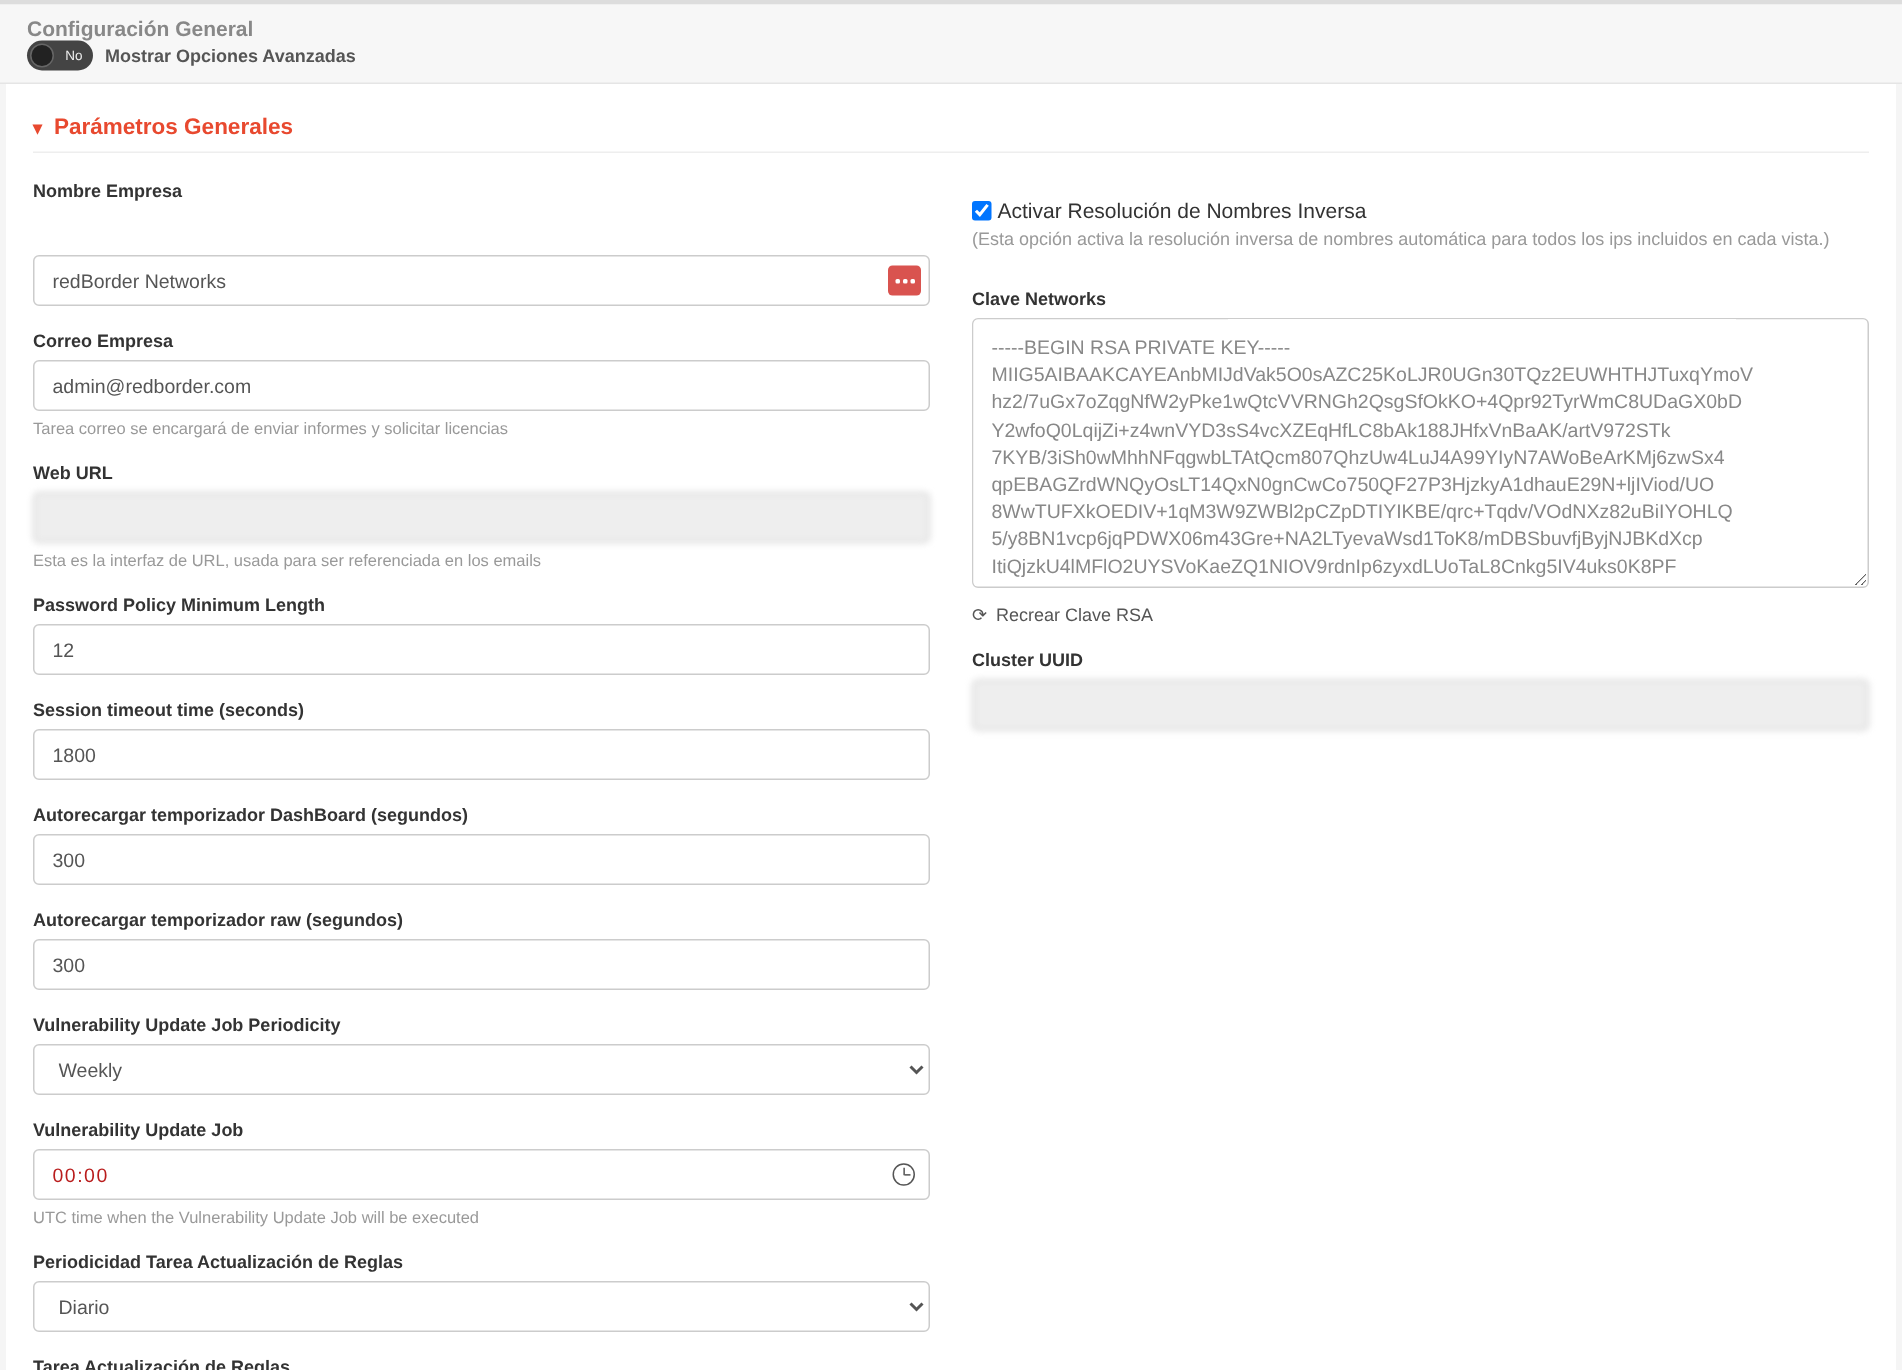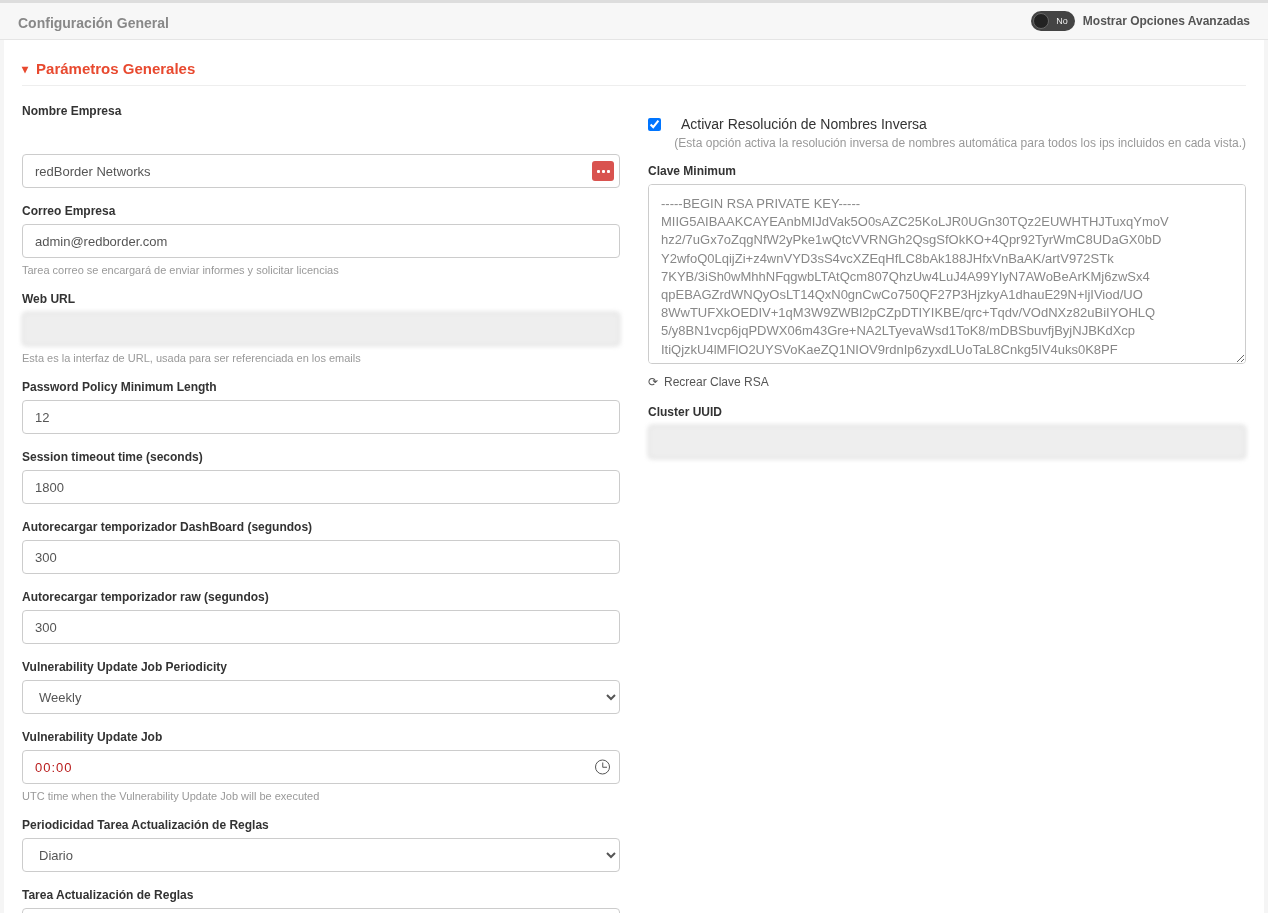--- a/index.html
+++ b/index.html
@@ -1,20 +1,20 @@
 <!DOCTYPE html>
 <html><head>
   <meta charset="utf-8">
   <style>
     * { box-sizing: border-box; margin: 0; padding: 0; }
     body { font-family: -apple-system, "Helvetica Neue", Arial, sans-serif; font-size: 13px; color: #333; background: #f5f5f5; }
     .top-bar { height: 3px; background: #ddd; }
     .header {
-      display: flex; justify-content: space-between; align-items: flex-end;
-      padding: 8px 18px; background: #f7f7f7; border-bottom: 1px solid #e5e5e5;
+      display: flex; justify-content: space-between; align-items: flex-start;
+      padding: 8px 18px; background: #f7f7f7; border-bottom: 1px solid #e5e5e5; flex-direction: column;
     }
     .header-title { font-weight: bold; color: #888; font-size: 14px; }
     .adv-wrap { display: flex; align-items: center; gap: 8px; }
     .adv-label { font-size: 12px; font-weight: bold; color: #555; }
     .toggle {
       width: 44px; height: 20px; background: #444; border-radius: 20px; position: relative;
       display: flex; align-items: center; justify-content: flex-end; padding-right: 7px; cursor: pointer;
     }
     .toggle-knob {
       position: absolute; left: 2px; top: 2px; width: 16px; height: 16px;
@@ -47,24 +47,24 @@
     .badge-ext span { width: 3px; height: 3px; background: #fff; border-radius: 1px; }
     select.form-control { appearance: auto; }
     .time-wrap { position: relative; }
     .clock-icon {
       position: absolute; right: 10px; top: 50%; transform: translateY(-50%);
       width: 15px; height: 15px; border: 1.5px solid #555; border-radius: 50%;
       pointer-events: none;
     }
     .clock-icon::before { content: ""; position: absolute; left: 50%; top: 50%; width: 1.5px; height: 5px; background: #555; transform: translate(-50%, -100%); }
     .clock-icon::after { content: ""; position: absolute; left: 50%; top: 50%; width: 4px; height: 1.5px; background: #555; transform: translate(0, -50%); }
-    .check-row { display: flex; align-items: center; gap: 20px; margin-top: 12px; margin-bottom: 4px; }
+    .check-row { display: flex; align-items: center; gap: 4px; margin-top: 12px; margin-bottom: 4px; }
     .check-row input { width: 13px; height: 13px; }
     .check-label { font-size: 14px; color: #333; }
-    .check-help { font-size: 12px; color: #999; margin-bottom: 14px; text-align: right; }
+    .check-help { font-size: 12px; color: #999; margin-bottom: 26px; }
     textarea.form-control {
       height: 180px; resize: vertical; font-family: inherit; font-size: 13px;
       color: #888; line-height: 1.4; overflow-y: scroll; padding: 10px 12px;
     }
     .link-row { display: flex; align-items: flex-start; gap: 4px; margin-top: 8px; font-size: 12px; color: #555; cursor: pointer; }
     .refresh-icon { display: inline-block; width: 12px; height: 12px; position: relative; }
     .refresh-icon::before { content: "⟳"; font-size: 12px; color: #555; line-height: 12px; }
     .time-input { color: #b91c1c; font-size: 13px; letter-spacing: 1px; }
   </style>
 </head>
@@ -171,21 +171,21 @@
     </div>
 
     <div class="col">
       <div class="check-row">
         <input type="checkbox" checked="" style="">
         <span class="check-label">Activar Resolución de Nombres Inversa</span>
       </div>
       <div class="check-help">(Esta opción activa la resolución inversa de nombres automática para todos los ips incluidos en cada vista.)</div>
 
       <div class="form-group">
-        <label class="form-label">Clave Minimum</label>
+        <label class="form-label">Clave Networks</label>
         <textarea class="form-control" style="">-----BEGIN RSA PRIVATE KEY-----
 MIIG5AIBAAKCAYEAnbMIJdVak5O0sAZC25KoLJR0UGn30TQz2EUWHTHJTuxqYmoV
 hz2/7uGx7oZqgNfW2yPke1wQtcVVRNGh2QsgSfOkKO+4Qpr92TyrWmC8UDaGX0bD
 Y2wfoQ0LqijZi+z4wnVYD3sS4vcXZEqHfLC8bAk188JHfxVnBaAK/artV972STk
 7KYB/3iSh0wMhhNFqgwbLTAtQcm807QhzUw4LuJ4A99YIyN7AWoBeArKMj6zwSx4
 qpEBAGZrdWNQyOsLT14QxN0gnCwCo750QF27P3HjzkyA1dhauE29N+ljIViod/UO
 8WwTUFXkOEDIV+1qM3W9ZWBl2pCZpDTIYIKBE/qrc+Tqdv/VOdNXz82uBiIYOHLQ
 5/y8BN1vcp6jqPDWX06m43Gre+NA2LTyevaWsd1ToK8/mDBSbuvfjByjNJBKdXcp
 ItiQjzkU4lMFlO2UYSVoKaeZQ1NIOV9rdnIp6zyxdLUoTaL8Cnkg5IV4uks0K8PF
 cILuq4ePnEdvfIdPAgMBAAECggGATDVzr4zee8j6ncI41xGVkg2f9ChxqTj4AQDK</textarea>

